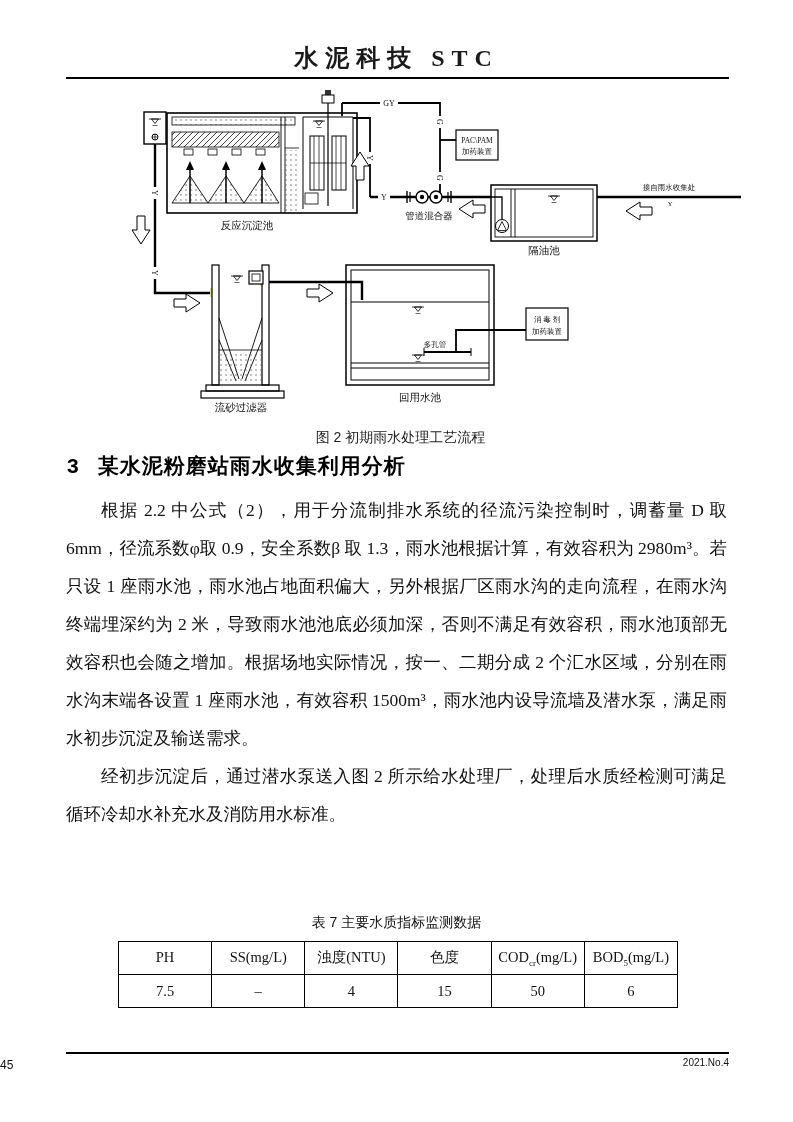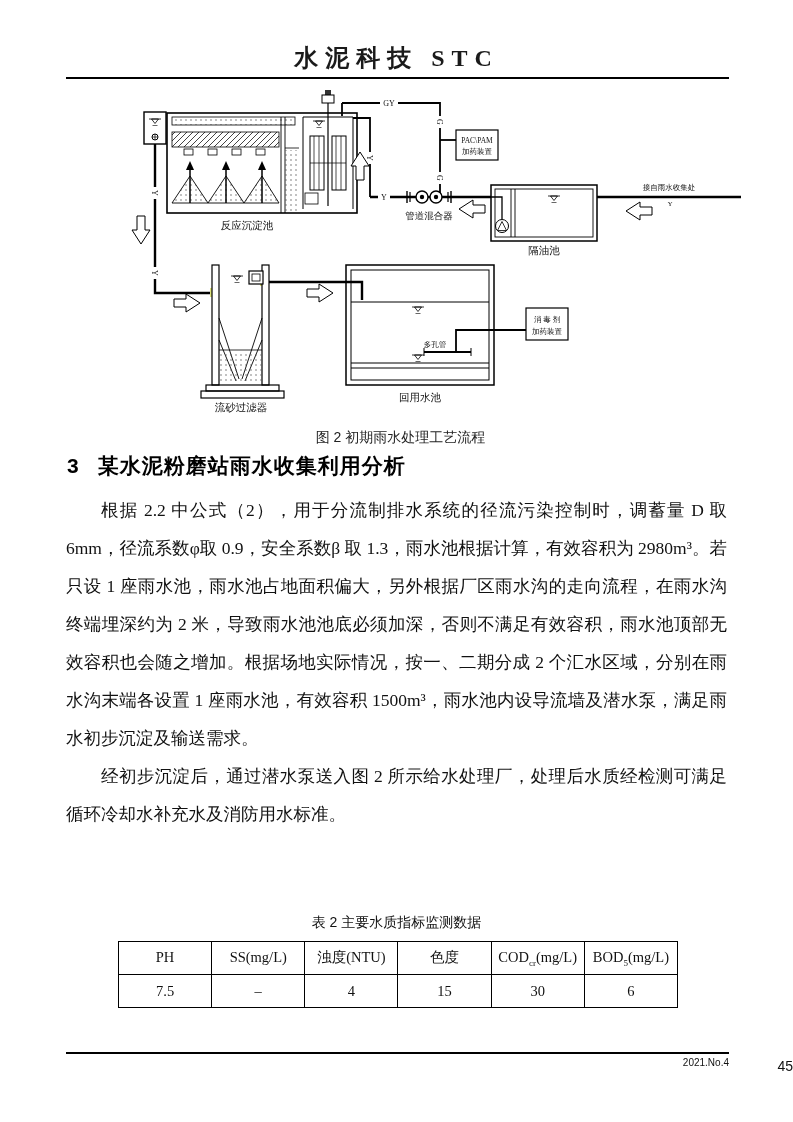--- a/index.html
+++ b/index.html
@@ -35,22 +35,22 @@
 
   .table-caption{position:absolute;top:914px;left:0;right:0;text-align:center;
     font-family:"Liberation Sans","DejaVu Sans",sans-serif;font-size:14px;color:#111;}
   table.data{position:absolute;top:941px;left:118px;width:560px;border-collapse:collapse;
     table-layout:fixed;font-size:14.5px;}
   table.data th,table.data td{border:1.4px solid #000;height:32px;text-align:center;
     font-weight:normal;padding:0;}
   .subs{font-size:9px;vertical-align:sub;}
 
   .footer-rule{position:absolute;top:1052px;left:66px;right:64px;border-top:2px solid #000;}
-  .page-number{position:absolute;top:1058px;left:0;right:0;text-align:right;
-    font-family:"Liberation Sans","DejaVu Sans",sans-serif;font-size:14px;}
+  .page-number{position:absolute;top:1058px;left:0;right:0;text-align:left;
+    font-family:"Liberation Sans","DejaVu Sans",sans-serif;font-size:12px;}
   .issue-number{position:absolute;top:1057px;right:64px;
     font-family:"Liberation Sans","DejaVu Sans",sans-serif;font-size:10px;}
 </style>
 </head>
 <body>
 
 <div class="page">
 
   <div class="journal-title">水泥科技 STC</div>
   <div class="header-rule"></div>
@@ -241,38 +241,38 @@
 
   <h2 class="section-heading">
     <span class="sec-no">3</span><span>某水泥粉磨站雨水收集利用分析</span>
   </h2>
 
   <div class="body-text">
     <p>根据 2.2 中公式（2），用于分流制排水系统的径流污染控制时，调蓄量 D 取 6mm，径流系数φ取 0.9，安全系数β 取 1.3，雨水池根据计算，有效容积为 2980m³。若只设 1 座雨水池，雨水池占地面积偏大，另外根据厂区雨水沟的走向流程，在雨水沟终端埋深约为 2 米，导致雨水池池底必须加深，否则不满足有效容积，雨水池顶部无效容积也会随之增加。根据场地实际情况，按一、二期分成 2 个汇水区域，分别在雨水沟末端各设置 1 座雨水池，有效容积 1500m³，雨水池内设导流墙及潜水泵，满足雨水初步沉淀及输送需求。</p>
     <p>经初步沉淀后，通过潜水泵送入图 2 所示给水处理厂，处理后水质经检测可满足循环冷却水补充水及消防用水标准。</p>
   </div>
 
-  <div class="table-caption">表 2 主要水质指标监测数据</div>
+  <div class="table-caption">表 7 主要水质指标监测数据</div>
 
   <table class="data">
     <tbody>
         <tr>
       <th><span>PH</span><span class="subs"></span><span></span></th>
       <th><span>SS</span><span class="subs"></span><span>(mg/L)</span></th>
       <th><span>浊度</span><span class="subs"></span><span>(NTU)</span></th>
       <th><span>色度</span><span class="subs"></span><span></span></th>
       <th><span>COD</span><span class="subs">cr</span><span>(mg/L)</span></th>
       <th><span>BOD</span><span class="subs">5</span><span>(mg/L)</span></th>
     </tr>
     <tr>
       <td>7.5</td>
       <td>–</td>
       <td>4</td>
       <td>15</td>
-      <td>30</td>
+      <td>50</td>
       <td>6</td>
     </tr>
   </tbody>
     </table>
 
   <div class="footer-rule"></div>
   <div class="page-number">45</div>
   <div class="issue-number">2021.No.4</div>
 
 </div>

